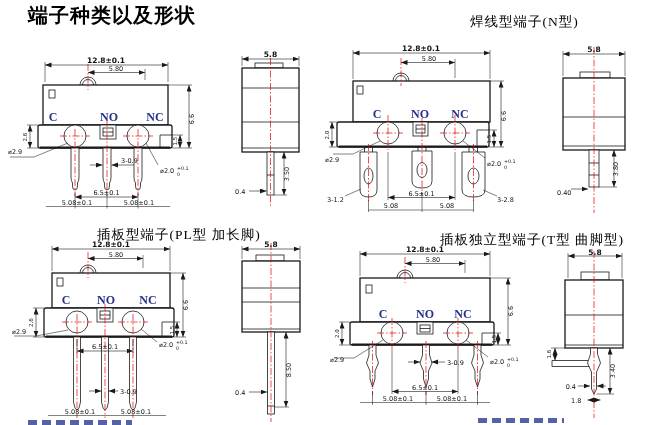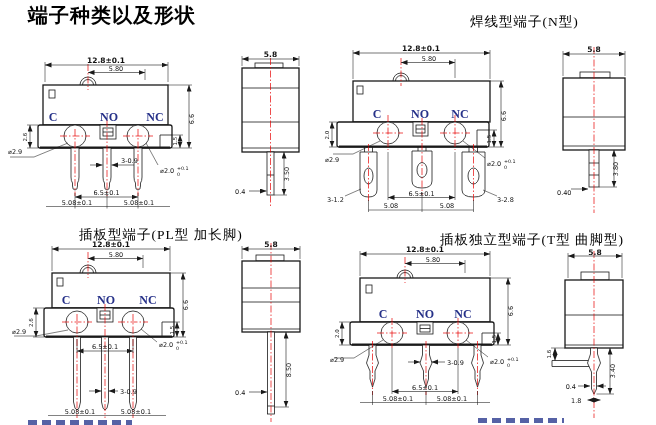--- a/index.html
+++ b/index.html
@@ -40,21 +40,21 @@
           <path d="M0,0 L6.5,2.5 L0,5 Z" fill="#1a1a1a"></path>
         </marker>
 <marker id="as" orient="auto-start-reverse" markerUnits="userSpaceOnUse" markerWidth="8" markerHeight="6" refX="6.5" refY="2.5">
           <path d="M0,0 L6.5,2.5 L0,5 Z" fill="#1a1a1a"></path>
         </marker>
 </defs>
     </svg>
 
 <div class="abs" id="page-title">端子种类以及形状</div>
 <div class="abs subtitle" style="left:470px;top:13px;width:130px;text-align:left">焊线型端子(N型)</div>
-<div class="abs subtitle" style="left:79px;top:226px;width:160px;text-align:right">插板型端子(PL型 加长脚)</div>
+<div class="abs subtitle" style="left:97px;top:226px;width:160px;text-align:right">插板型端子(PL型 加长脚)</div>
 <div class="abs subtitle" style="left:440px;top:231px;width:180px;text-align:right">插板独立型端子(T型 曲脚型)</div>
 
 <svg style="left:0;top:50px" width="230" height="170" viewBox="0 0 230 170">
   <g>
     <rect class="body" x="43" y="35" width="125" height="40"></rect>
     <path class="ln" d="M80,35 A8,8 0 0 1 96,35 M82.5,35 A5.5,5.5 0 0 1 93.5,35"></path>
     <rect class="ln" x="49" y="40" width="6" height="8"></rect>
     <rect class="body" x="38" y="75" width="134" height="23" rx="2"></rect>
     <path class="ln" d="M160,85 H172 M160,85 V98"></path>
     <path class="thick" d="M40,97.5 H170"></path>

